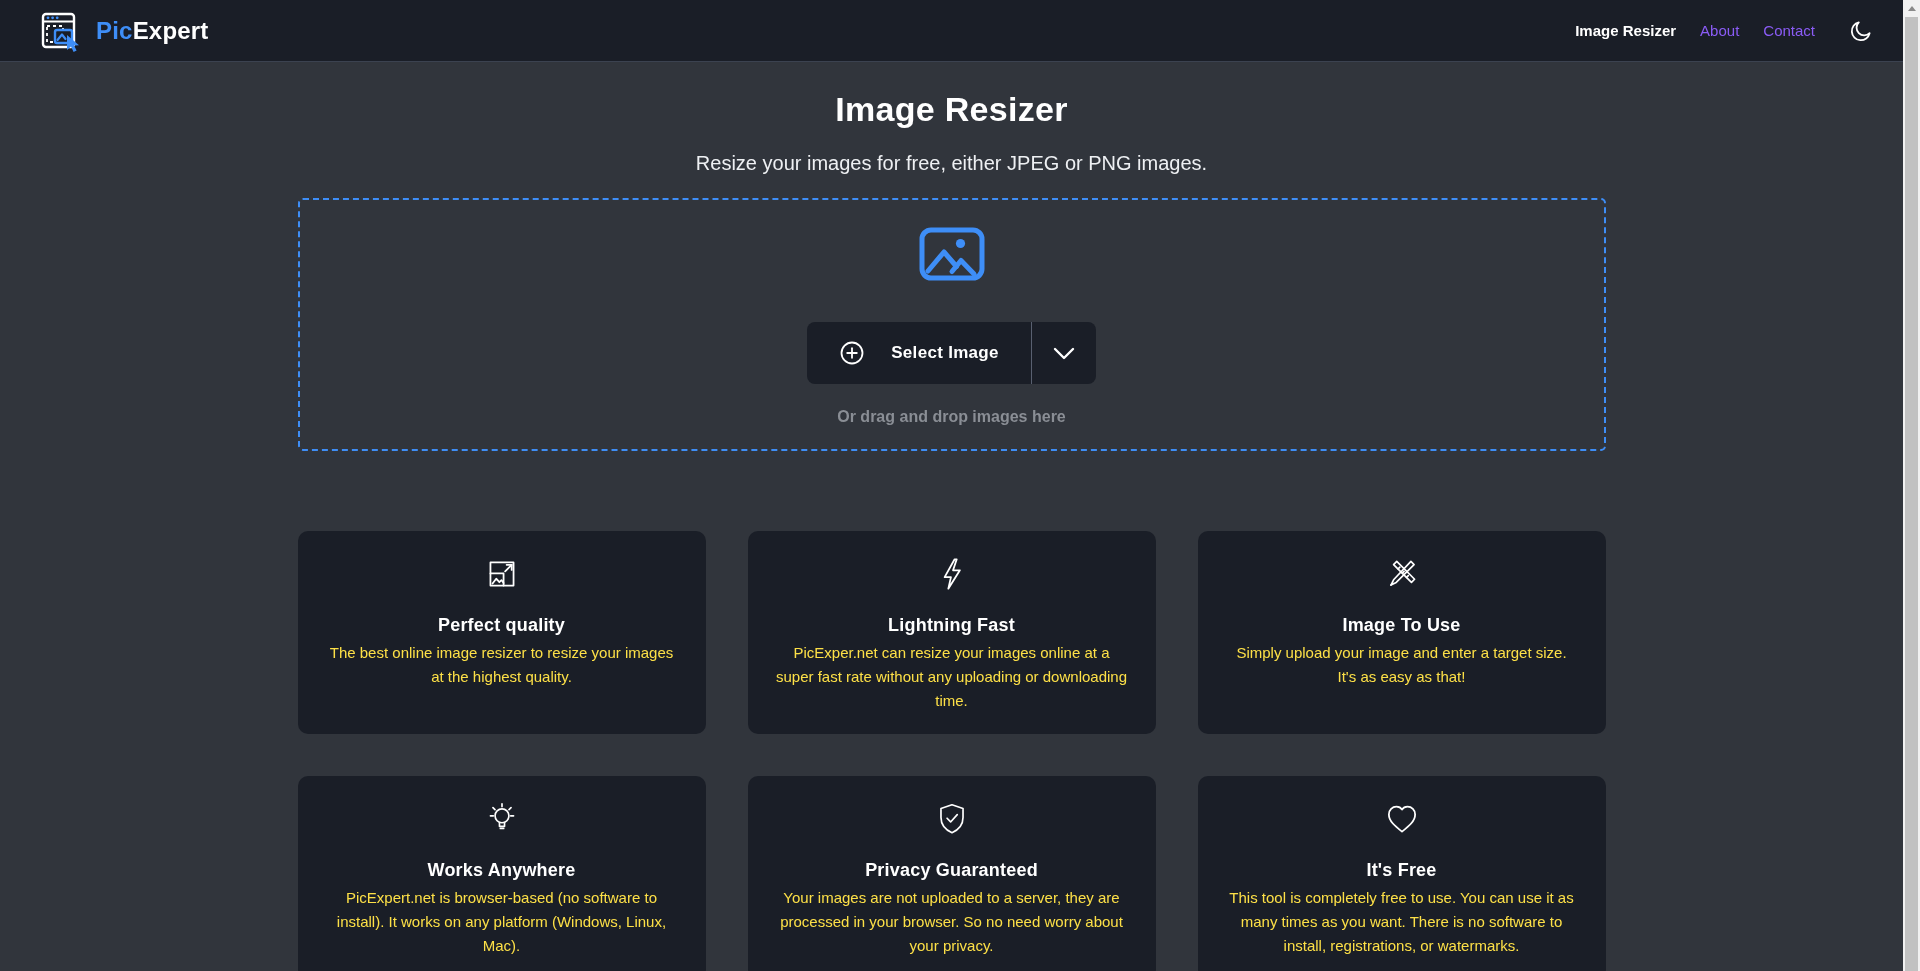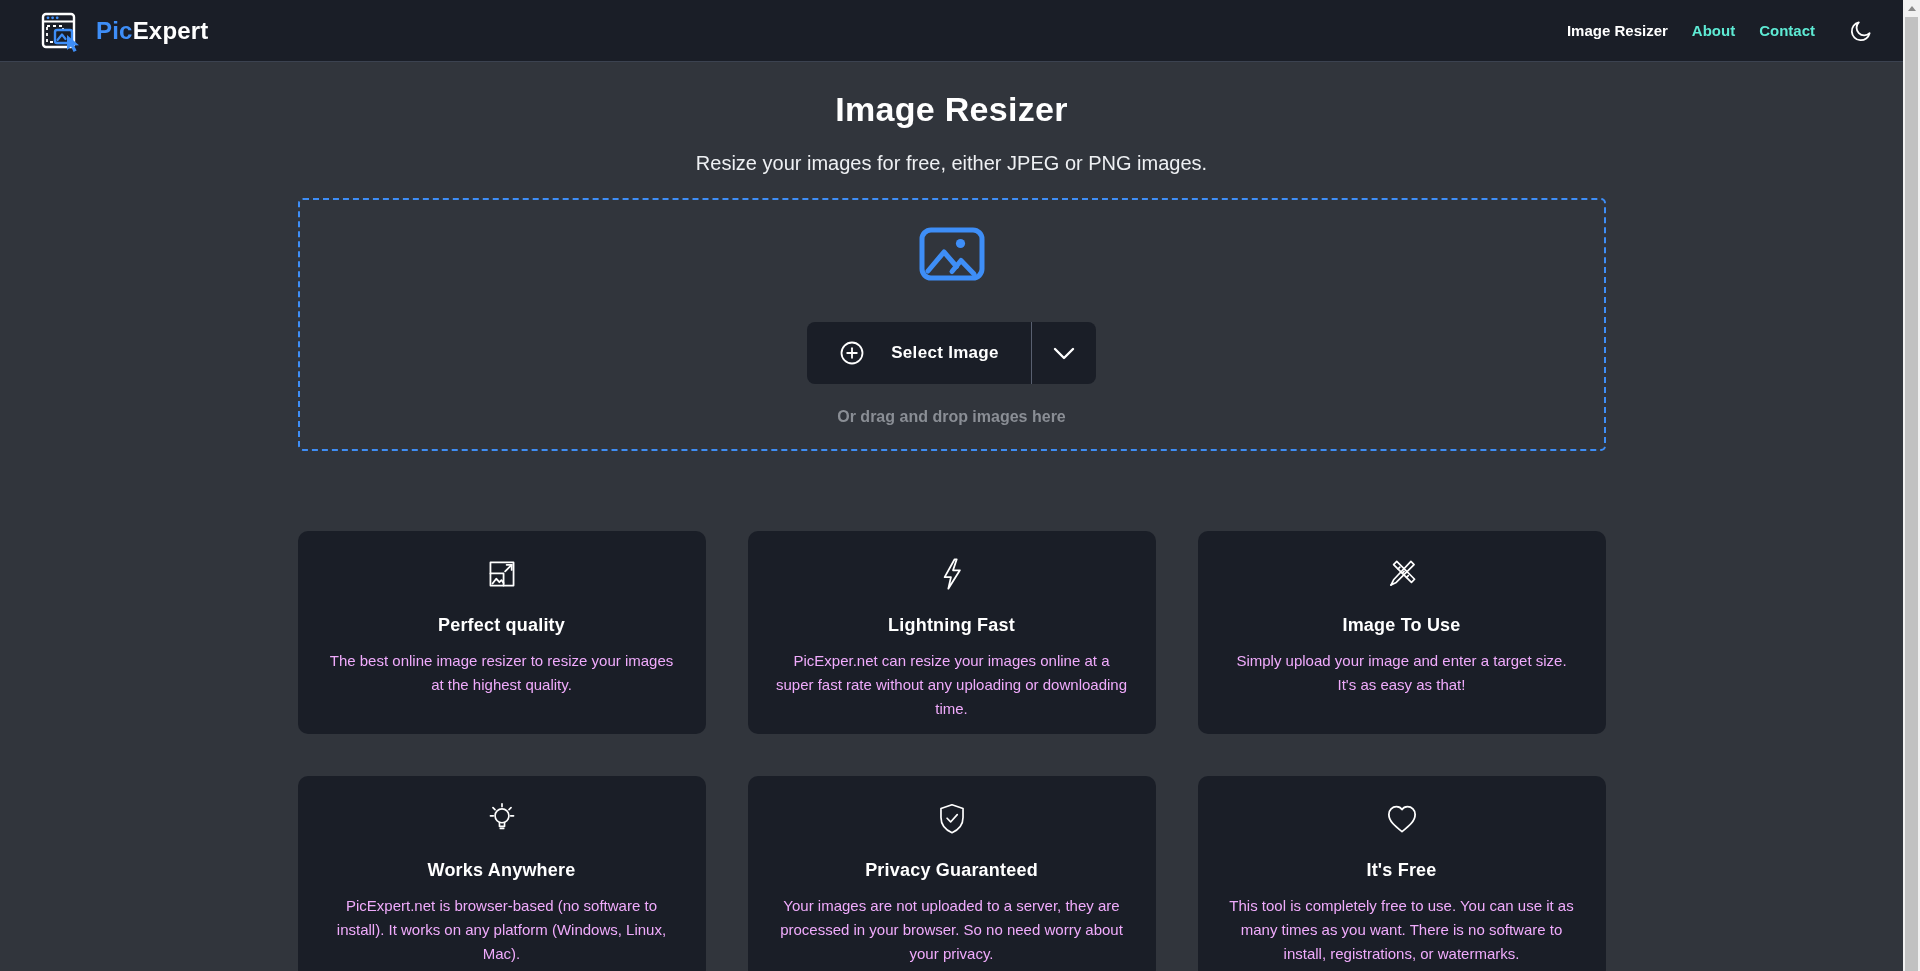--- a/index.html
+++ b/index.html
@@ -19,21 +19,21 @@
     height: 62px;
     background: #1a1e27;
     border-bottom: 1px solid #3b4250;
     display: flex; align-items: center; justify-content: space-between;
     padding: 0 30px 0 40px;
   }
   .brand { display: flex; align-items: center; gap: 12px; cursor: pointer; }
   .brand-name { font-size: 24px; font-weight: 800; letter-spacing: .2px; }
   .brand-name .accent { color: #3e8ef7; }
   .nav-links { display: flex; align-items: center; gap: 24px; }
-  .nav-link { font-size: 15px; font-weight: 700; color: #5eead4; cursor: pointer; white-space: nowrap; }
+  .nav-link { font-size: 15px; font-weight: 400; color: #8b5cf6; cursor: pointer; white-space: nowrap; }
   .nav-link.active { font-weight: 800; color: #fff; }
   .theme-toggle { margin-left: 10px; cursor: pointer; display: flex; align-items: center; }
 
   
   .container { width: 1308px; margin: 0 auto; }
   .hero-title { text-align: center; font-size: 34px; font-weight: 800; margin: 28px 0 0; letter-spacing: .3px; }
   .hero-subtitle { text-align: center; font-size: 20px; font-weight: 400; color: #eef0f3; margin-top: 23px; }
 
   
   .dropzone {
@@ -68,21 +68,21 @@
   }
   .card {
     background: #1a1e27;
     border-radius: 10px;
     height: 203px;
     padding: 18px 28px 12px;
     text-align: center;
   }
   .card-icon { height: 46px; display: flex; align-items: center; justify-content: center; margin-top: 2px; }
   .card-title { font-size: 18px; font-weight: 800; margin: 18px 0 0; color: #fff; letter-spacing: .2px; }
-  .card-text { font-size: 15px; line-height: 1.6; margin: 13px auto 0; color: #f0abfc; max-width: 372px; }
+  .card-text { font-size: 15px; line-height: 1.6; margin: 5px auto 0; color: #fde047; max-width: 372px; }
 
   
   .scrollbar { position: absolute; top: 0; right: 0; width: 17px; height: 971px; background: #f1f1f1; }
   .scrollbar-up {
     height: 17px; display: flex; align-items: center; justify-content: center; cursor: pointer;
   }
   .scrollbar-up::after {
     content: ""; width: 0; height: 0;
     border-left: 4px solid transparent; border-right: 4px solid transparent;
     border-bottom: 5px solid #8a8a8a;

